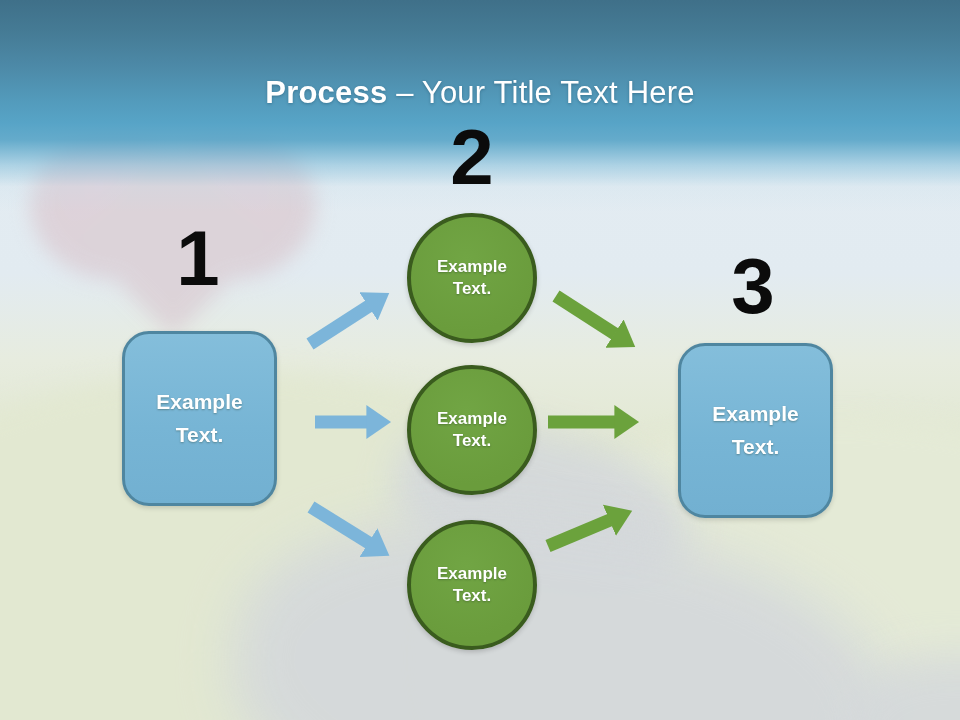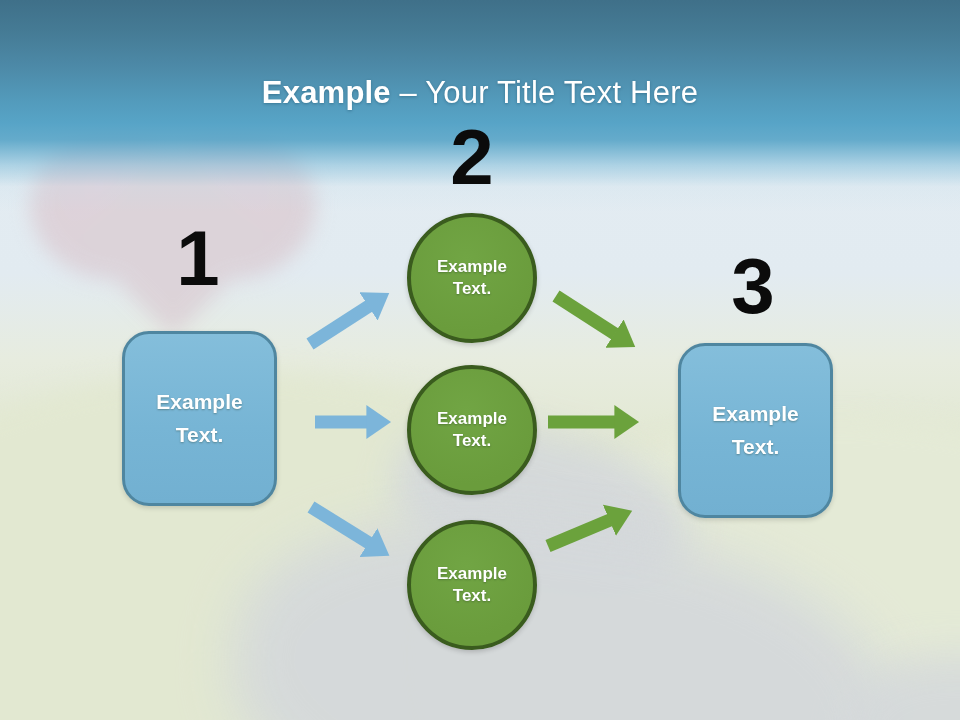--- a/index.html
+++ b/index.html
@@ -83,21 +83,21 @@
     <div class="path fan"></div>
     <div class="path corner"></div>
     <div class="tree">
       <div class="lobe l"></div>
       <div class="lobe r"></div>
       <div class="point"></div>
     </div>
   </div>
 
   <div class="banner"></div>
-  <h1 class="title"><span class="em">Example</span>
+  <h1 class="title"><span class="em">Process</span>
     <span class="rest">– Your Title Text Here</span></h1>
 
   <div class="stepnum n1">1</div>
   <div class="stepnum n2">2</div>
   <div class="stepnum n3">3</div>
 
   <svg class="arrows" width="960" height="720" viewBox="0 0 960 720">
     <defs>
       <marker id="mk-blue" viewBox="0 0 2 2.6" markerWidth="2" markerHeight="2.6" refX="0.05" refY="1.3" orient="auto" markerUnits="strokeWidth">
         <path d="M0,0 L1.9,1.3 L0,2.6 Z" class="fill-blue"></path>

